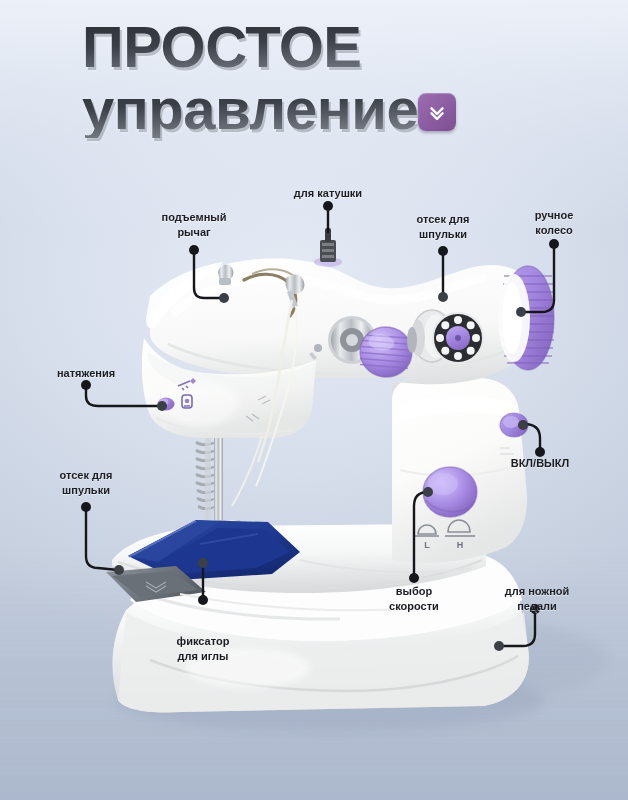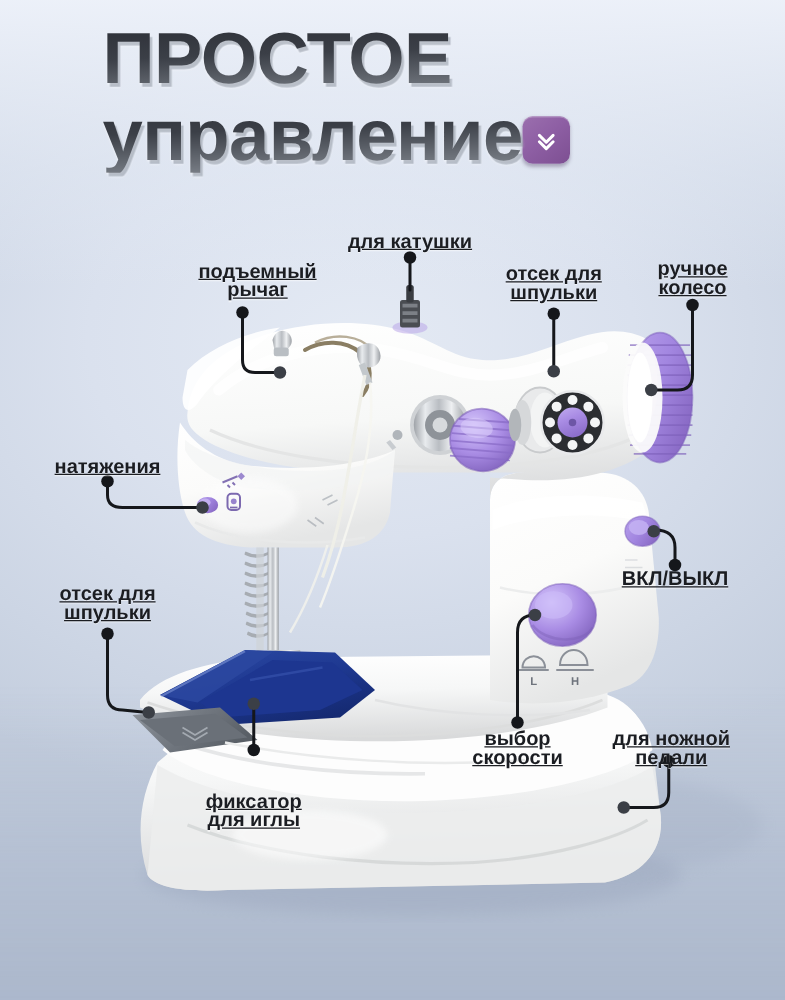--- a/index.html
+++ b/index.html
@@ -50,24 +50,23 @@
     display:flex; align-items:center; justify-content:center;
     flex:none; margin-top:6px;
   }
 
   
   #machine { position:absolute; left:0; top:0; width:628px; height:800px; }
 
   
   .callout-label {
     position:absolute;
-    font-size:16px; font-weight:bold; line-height:15px;
+    font-size:11px; font-weight:bold; line-height:15px;
     color:#1b1d22; white-space:pre-line;
     text-shadow:0 1px 0 rgba(255,255,255,.55);
-    text-decoration:underline;
   }
   .ta-c { text-align:center; }
 </style>
 </head>
 <body>
 
 <div id="stage">
 
   <div id="topHaze"></div>
   <div id="floorShade"></div>
@@ -433,21 +432,21 @@
         <circle cx="162" cy="406" r="5"></circle>
         <circle cx="119" cy="570" r="5"></circle>
         <circle cx="523" cy="425" r="5"></circle>
         <circle cx="203" cy="563" r="5"></circle>
         <circle cx="428" cy="492" r="5"></circle>
         <circle cx="499" cy="646" r="5"></circle>
       </g>
     </g>
   </svg>
 
-  <div class="callout-label ta-c" style="left:138px; top:210px; width:136px;">подъемный
+  <div class="callout-label ta-c" style="left:126px; top:210px; width:136px;">подъемный
 рычаг</div>
 
   <div class="callout-label ta-c" style="left:258px; top:186px; width:140px;">для катушки</div>
 
   <div class="callout-label ta-c" style="left:383px; top:212px; width:120px;">отсек для
 шпульки</div>
 
   <div class="callout-label ta-c" style="left:500px; top:208px; width:108px;">ручное
 колесо</div>
 

